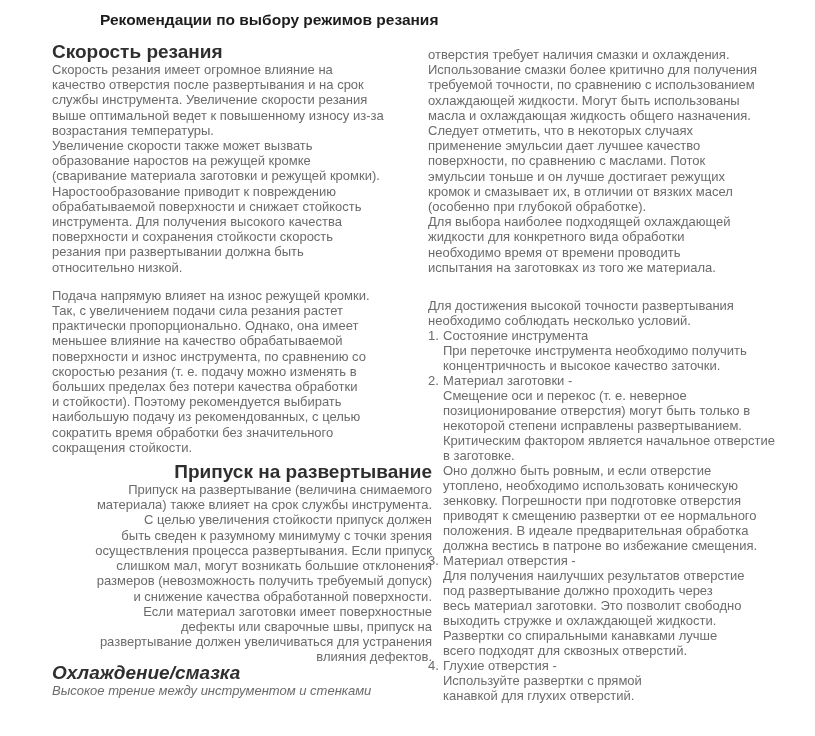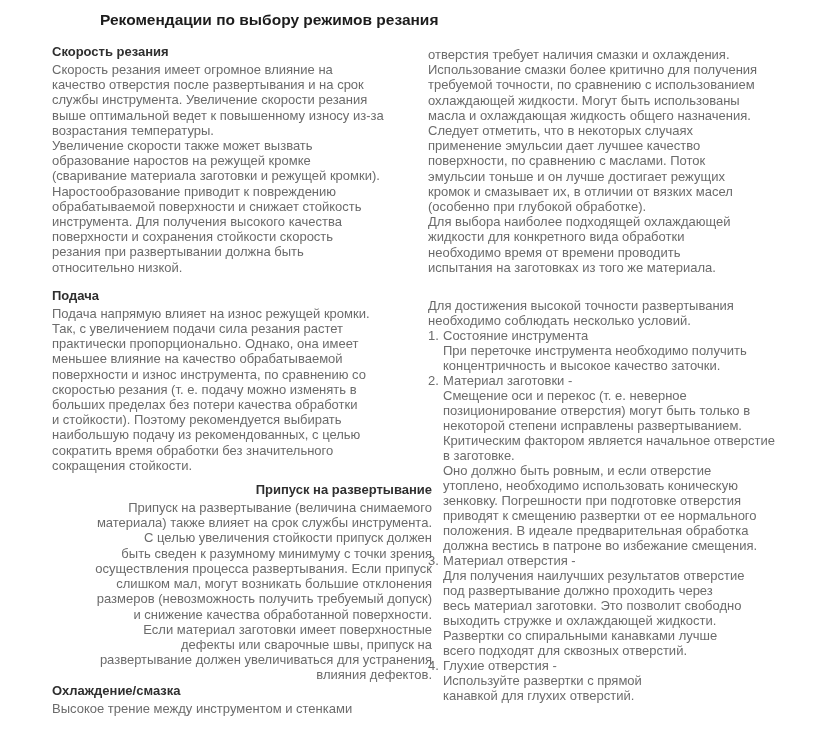--- a/index.html
+++ b/index.html
@@ -29,32 +29,32 @@
   .col {
     position: absolute;
     font-size: 13px;
     line-height: 15.2px;
     color: #6b6b6b;
   }
   .col-left  { left: 52px;  top: 44px; width: 380px; }
   .col-right { left: 428px; top: 47px; width: 380px; }
   .sec-heading {
     margin: 0 0 2px 0;
-    font-size: 13px;
+    font-size: 19px;
     line-height: 16px;
     font-weight: bold;
     color: #2f2f2f;
   }
   .sec-body {
     margin: 0;
     white-space: pre-line;
   }
   .mt-s2 { margin-top: 13px; }
   .mt-s3 { margin-top: 9px; text-align: right; }
-  .mt-s4 { margin-top: 0px; }
+  .mt-s4 { margin-top: 0px; font-style: italic; }
   .mt-cond { margin-top: 23px; }
   .cond-list {
     line-height: 15px;
   }
   .cond-item {
     display: flex;
     align-items: flex-start;
   }
   .cond-num {
     flex: none;
@@ -86,21 +86,20 @@
 (сваривание материала заготовки и режущей кромки).
 Наростообразование приводит к повреждению
 обрабатываемой поверхности и снижает стойкость
 инструмента. Для получения высокого качества
 поверхности и сохранения стойкости скорость
 резания при развертывании должна быть
 относительно низкой.</p>
     </section>
 
     <section class="mt-s2">
-      <h2 class="sec-heading">Подача</h2>
       <p class="sec-body">Подача напрямую влияет на износ режущей кромки.
 Так, с увеличением подачи сила резания растет
 практически пропорционально. Однако, она имеет
 меньшее влияние на качество обрабатываемой
 поверхности и износ инструмента, по сравнению со
 скоростью резания (т. е. подачу можно изменять в
 больших пределах без потери качества обработки
 и стойкости). Поэтому рекомендуется выбирать
 наибольшую подачу из рекомендованных, с целью
 сократить время обработки без значительного

